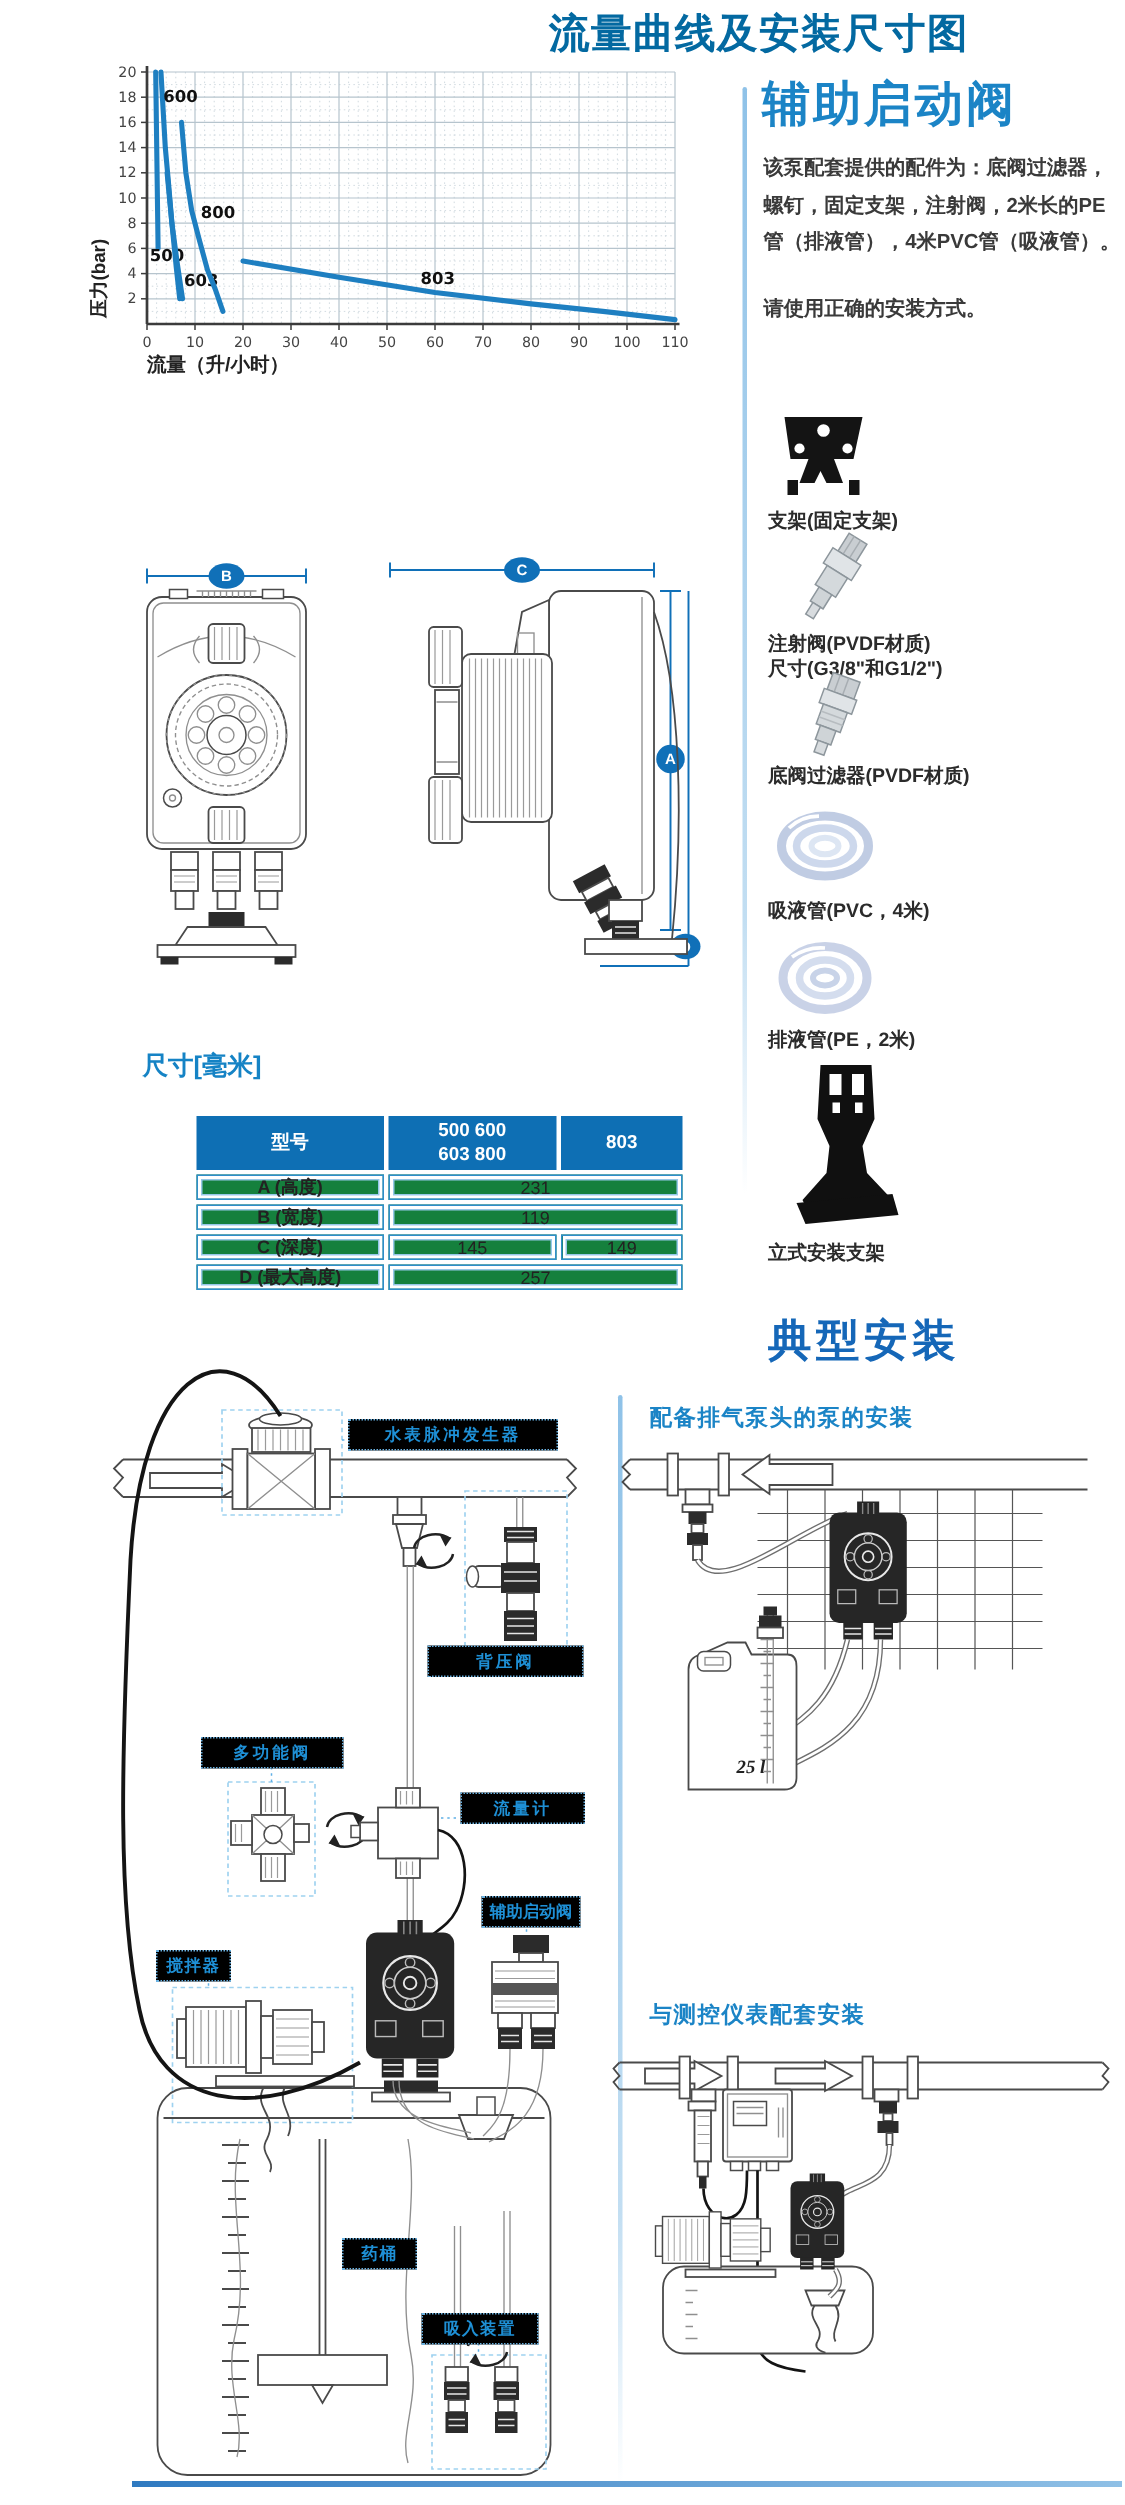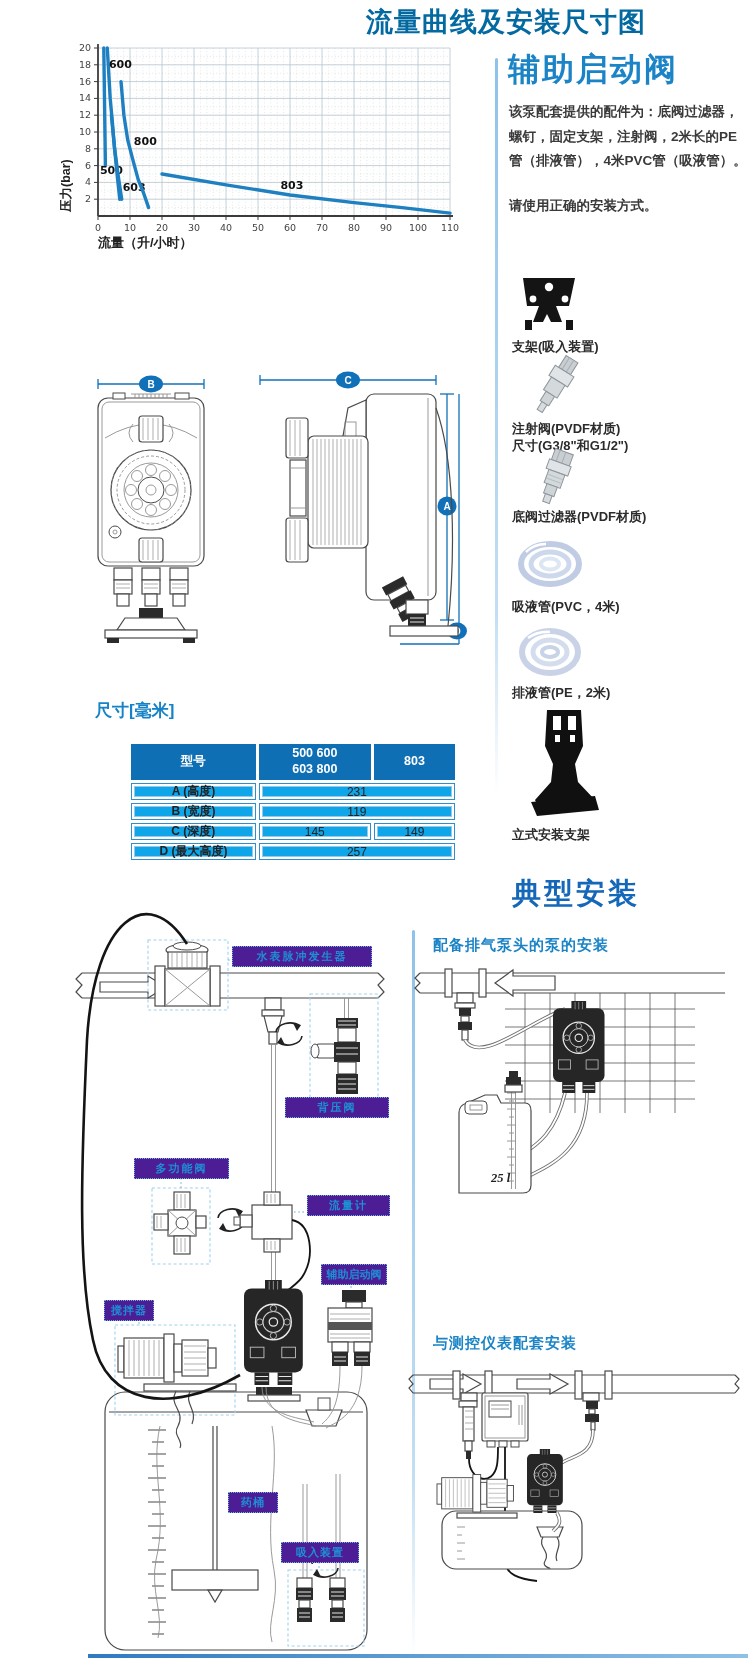--- a/index.html
+++ b/index.html
@@ -33,26 +33,26 @@
   #xlab{left:98px;top:234px;font-size:13px;color:#222;font-weight:600;}
   
   .acc-label{position:absolute;font-size:13px;font-weight:700;color:#2b2b2b;}
   
   #dim-table{left:95px;top:744px;width:360px;}
   .trow{display:flex;gap:3px;margin-bottom:3px;padding-left:36px;}
   .th{background:#0e6fb4;color:#fff;font-weight:700;font-size:12.5px;display:flex;flex-direction:column;
       align-items:center;justify-content:center;height:36px;line-height:1.25;}
   .th1,.tl{width:140px;} .th2,.tv1{width:126px;} .th3,.tv2{width:91px;}
   .dcell{height:17px;display:flex;align-items:center;justify-content:center;font-size:12px;color:#222;
-         border:1px solid #2f8ecb;box-shadow:inset 0 0 0 2px #fff,inset 0 0 0 3px #96c8e8;box-sizing:border-box;background:#0ea5e9;}
+         border:1px solid #2f8ecb;box-shadow:inset 0 0 0 2px #fff,inset 0 0 0 3px #96c8e8;box-sizing:border-box;background:#15803d;}
   .tl{font-weight:700;}
   .tspan{width:220px;}
   
   .tag{position:absolute;border:1px dotted #6ab2e2;color:#1e8fd5;font-weight:700;font-size:11px;
-       padding:2px 0;background:#4c1d95;text-align:center;letter-spacing:2px;box-sizing:border-box;}
+       padding:2px 0;background:#000000;text-align:center;letter-spacing:2px;box-sizing:border-box;}
   #can-label{position:absolute;left:459px;top:1171px;font:italic 700 12.5px "Liberation Serif","DejaVu Serif",serif;color:#222;margin-left:32px;}
   
   svg{position:absolute;overflow:visible;}
   svg .ln{stroke:#4a4a4a;stroke-width:1.2;fill:none;}
   svg .fw{fill:#fff;stroke:#4a4a4a;stroke-width:1.2;}
   svg .fw2{fill:#fff;stroke:#4a4a4a;stroke-width:1;}
   svg .dk{fill:#2b2b2b;stroke:none;}
   svg .rib{stroke:#9a9a9a;stroke-width:.8;}
   svg .ribw{stroke:#e6e6e6;stroke-width:1;}
   svg .thin{stroke:#8f8f8f;stroke-width:.9;fill:none;}
@@ -222,21 +222,21 @@
   </div>
 
   <svg style="left:518px;top:272px;width:62px;height:64px" viewBox="0 0 62 64">
     <path fill="#141414" d="M5,6 H57 L51,34 H38 L44,50 H33 L29,42 L25,50 H15 L21,34 H9 Z"></path>
     <circle cx="31" cy="15" r="4.2" fill="#fff"></circle>
       <circle cx="15" cy="27" r="3.4" fill="#fff"></circle>
       <circle cx="47" cy="27" r="3.4" fill="#fff"></circle>
     <rect x="7" y="48" width="7" height="10" fill="#141414"></rect>
       <rect x="48" y="48" width="7" height="10" fill="#141414"></rect>
   </svg>
-  <div class="acc-label" style="left:512px;top:338px">支架(吸入装置)</div>
+  <div class="acc-label" style="left:512px;top:338px">支架(固定支架)</div>
 
   <svg style="left:518px;top:358px;width:72px;height:60px" viewBox="0 0 72 60">
     <g transform="rotate(32 36 30)" stroke="#8d969c" stroke-width="1">
       <rect x="29" y="-4" width="14" height="14" fill="#c9ced2"></rect>
       <line x1="33" y1="-4" x2="33" y2="10" stroke="#a7adb2"></line>
         <line x1="38" y1="-4" x2="38" y2="10" stroke="#a7adb2"></line>
       <rect x="25" y="10" width="22" height="12" fill="#e0e4e7"></rect>
       <rect x="28" y="22" width="16" height="15" fill="#d4d9dc"></rect>
       <rect x="31" y="37" width="10" height="11" fill="#cfd4d7"></rect>
       <rect x="33" y="48" width="6" height="9" fill="#d8dcdf"></rect>

